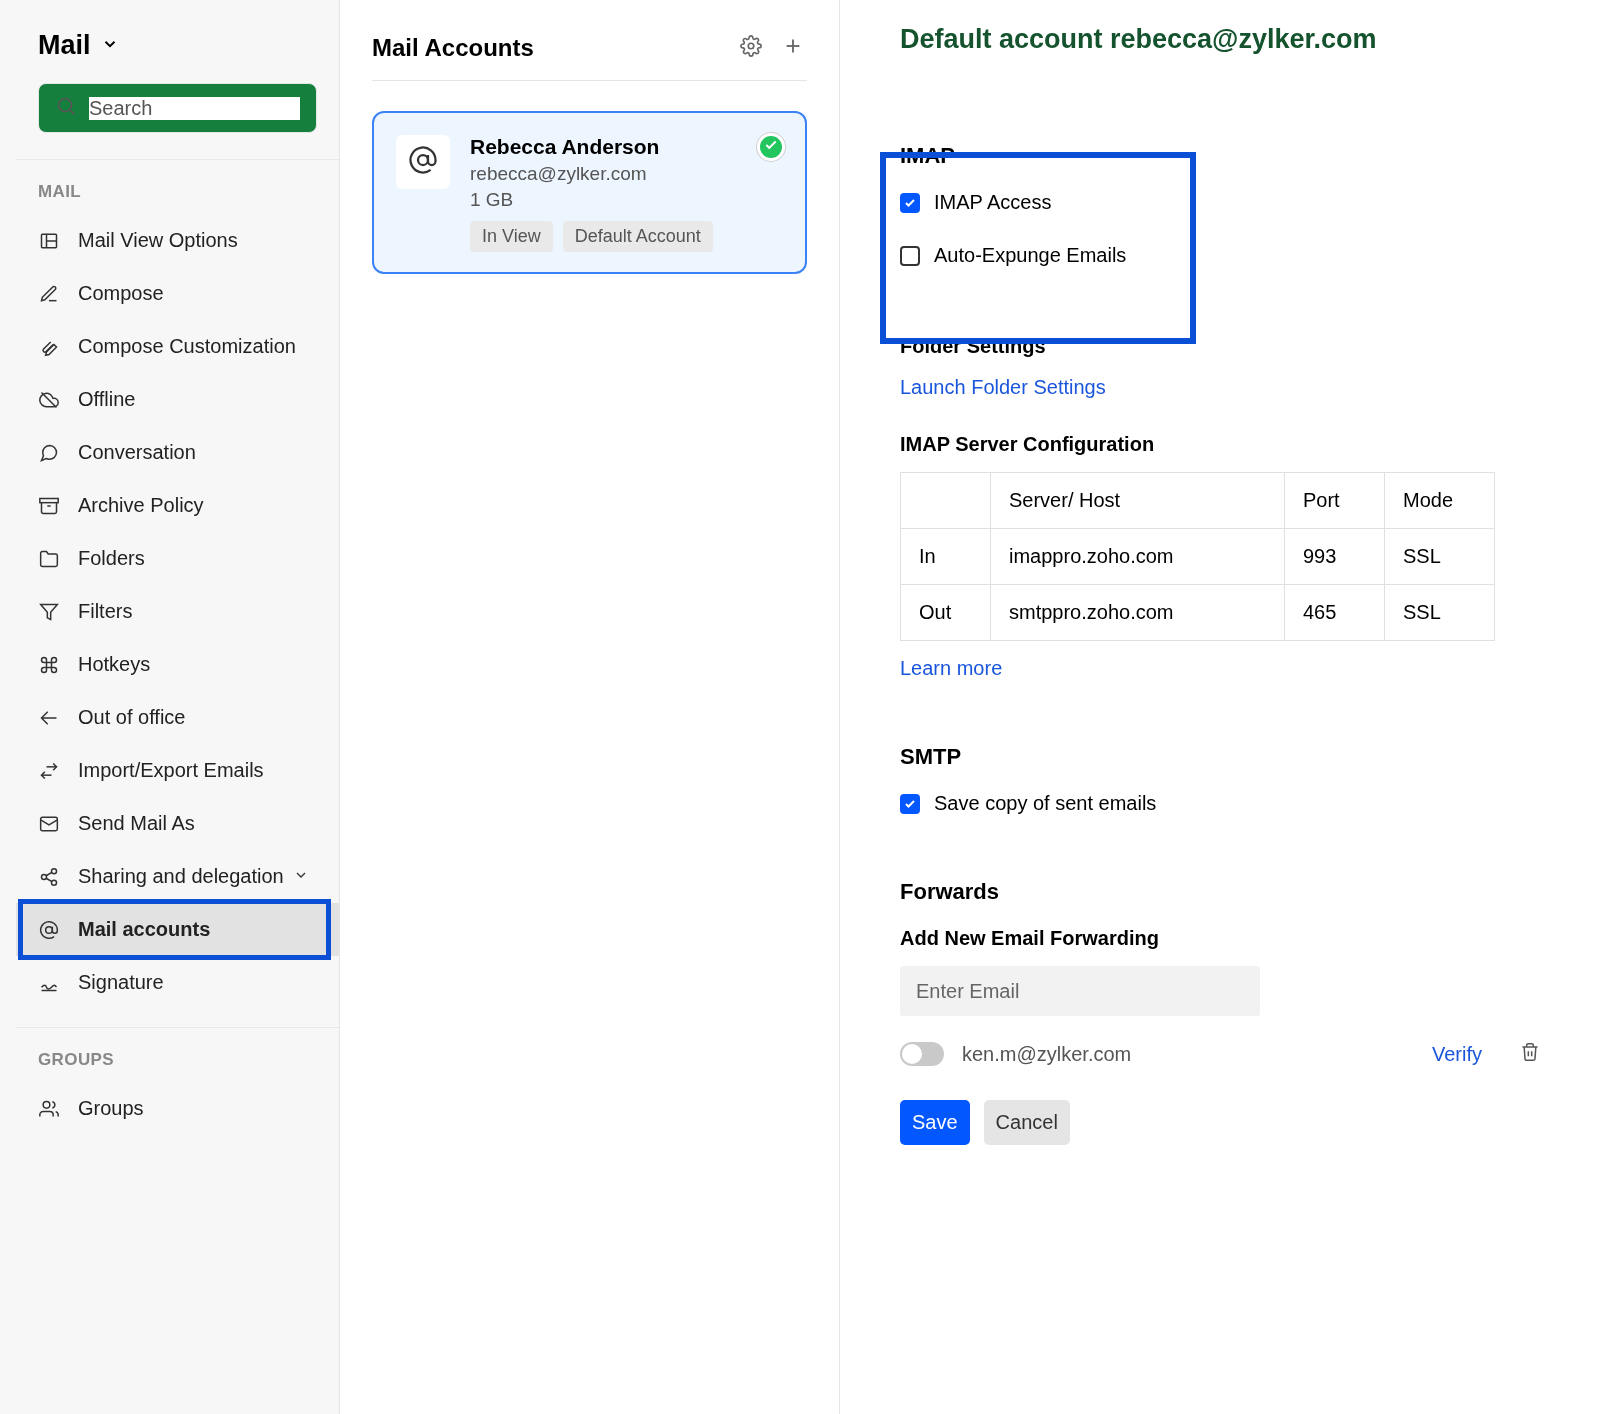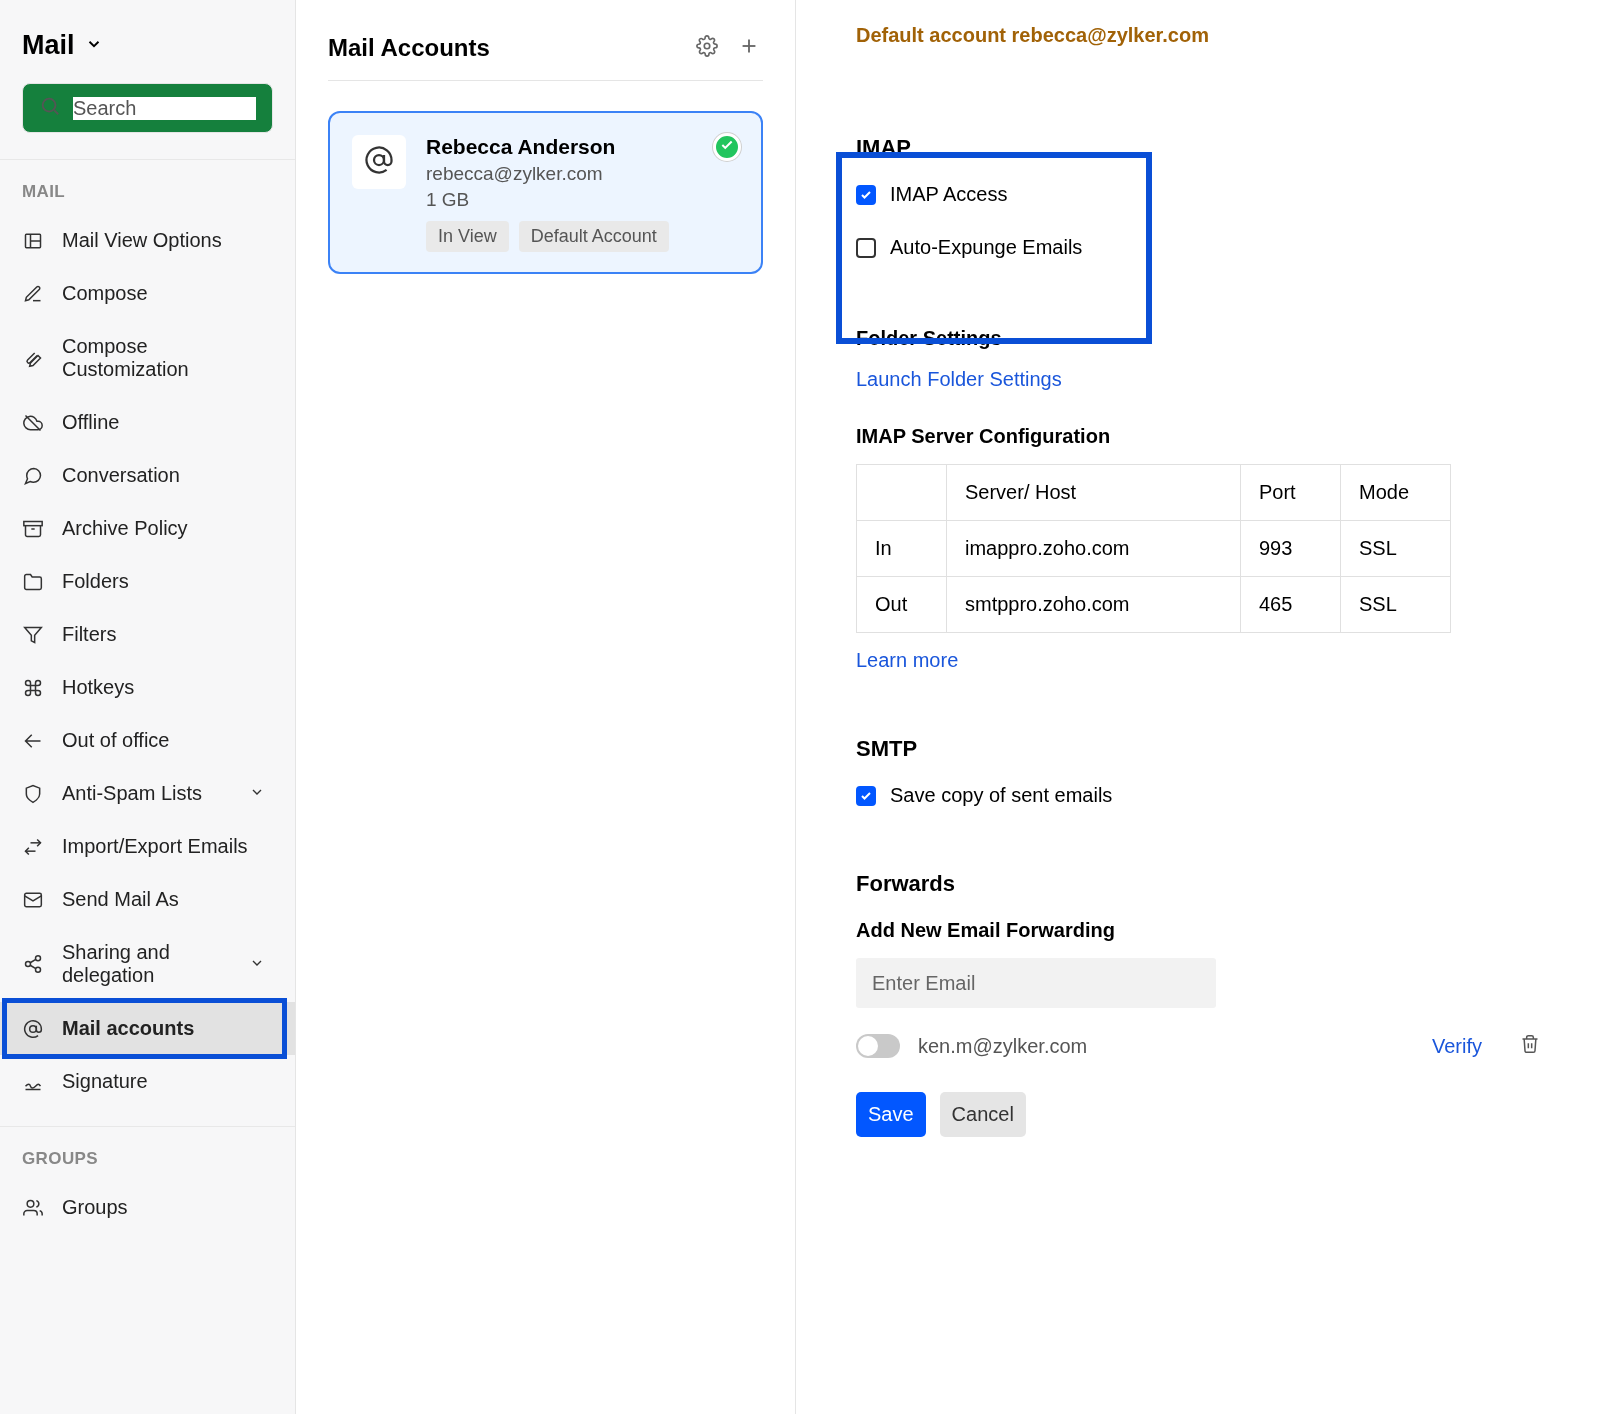--- a/index.html
+++ b/index.html
@@ -6,24 +6,24 @@
     body {
       font-family: -apple-system, BlinkMacSystemFont, "Segoe UI", Helvetica, Arial, sans-serif;
       color: #333;
       background: #fff;
       width: 1600px;
       height: 1414px;
       overflow: hidden;
       display: flex;
     }
     .sidebar {
-      width: 296px;
+      width: 340px;
       background: #f7f7f8;
       border-right: 1px solid #e5e5e5;
-      padding: 18px 0 0 0;
+      padding: 18px 0 0 16px;
       display: flex;
       flex-direction: column;
     }
     .sidebar-header {
       display: flex;
       align-items: center;
       padding: 12px 22px 22px 22px;
     }
     .sidebar-title {
       font-size: 27px;
@@ -174,23 +174,23 @@
       display: flex;
       align-items: center;
       justify-content: center;
     }
     .col-detail {
       flex: 1;
       padding: 24px 60px 30px 60px;
       position: relative;
     }
     .detail-title {
-      font-size: 20px;
+      font-size: 27px;
       font-weight: 700;
-      color: #a16207;
+      color: #14532d;
       margin-bottom: 70px;
     }
     .imap-box {
       position: relative;
       padding: 18px 0 22px 0;
     }
     .section-h {
       font-size: 22px;
       font-weight: 700;
       color: #000;
@@ -421,31 +421,20 @@
       </span>
     <span>Hotkeys</span>
   </div>
   <div class="nav-item">
     <span class="nav-icon">
         <svg width="20" height="20" viewBox="0 0 24 24" fill="none" stroke="#333" stroke-width="1.8">
           <path d="M10.5 19.5L3 12l7.5-7.5M21 12H3"></path>
         </svg>
       </span>
     <span>Out of office</span>
-  </div>
-  <div class="nav-item">
-    <span class="nav-icon">
-        <svg width="20" height="20" viewBox="0 0 24 24" fill="none" stroke="#333" stroke-width="1.8">
-          <path d="M12 22s8-4 8-10V5l-8-3-8 3v7c0 6 8 10 8 10z"></path>
-        </svg>
-      </span>
-    <span>Anti-Spam Lists</span>
-    <span class="chev"><svg width="16" height="16" viewBox="0 0 24 24" fill="none" stroke="#333" stroke-width="2">
-          <polyline points="6 9 12 15 18 9"></polyline>
-        </svg></span>
   </div>
   <div class="nav-item">
     <span class="nav-icon">
         <svg width="20" height="20" viewBox="0 0 24 24" fill="none" stroke="#333" stroke-width="1.8">
           <polyline points="17 11 21 7 17 3"></polyline>
           <line x1="21" y1="7" x2="9" y2="7"></line>
           <polyline points="7 13 3 17 7 21"></polyline>
           <line x1="15" y1="17" x2="3" y2="17"></line>
         </svg>
       </span>

